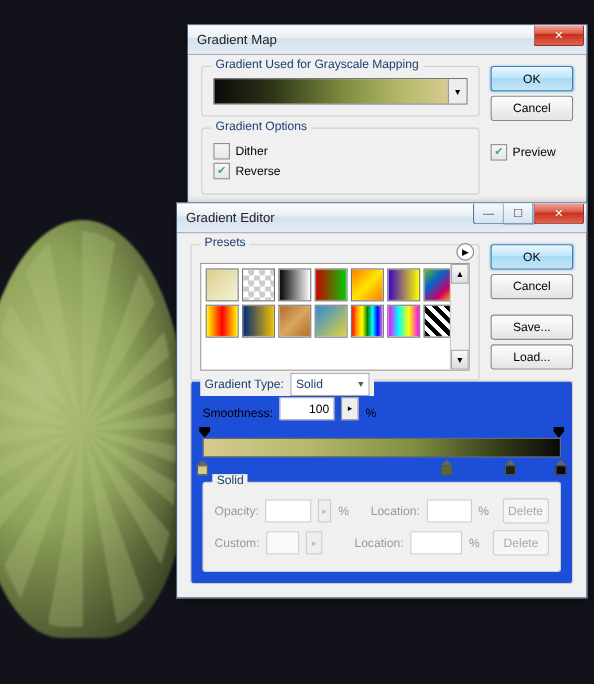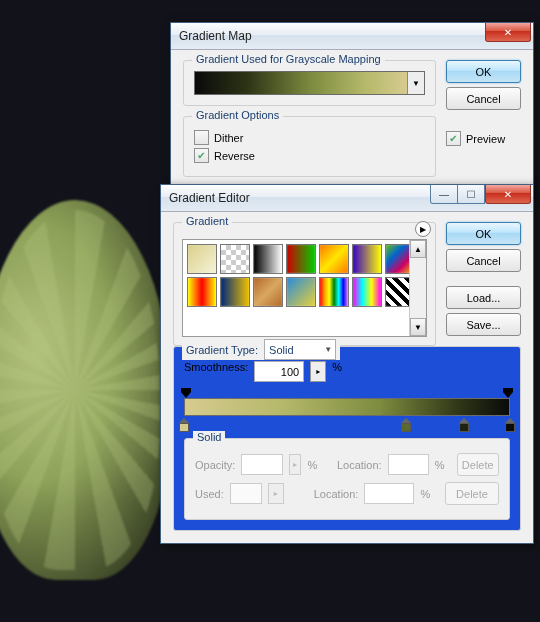--- a/index.html
+++ b/index.html
@@ -35,21 +35,21 @@
 .preset-scroll{background:#fff;border:1px solid #999;height:88px;padding:4px;display:flex;flex-wrap:wrap;gap:3px;align-content:flex-start;position:relative}
 .sw{width:28px;height:28px;border:1px solid #777;box-shadow:inset 0 0 1px #fff}
 .scrollbar{position:absolute;right:0;top:0;bottom:0;width:16px;background:#f0f0f0;border-left:1px solid #ccc;display:flex;flex-direction:column}
 .sb-btn{height:16px;background:linear-gradient(#fafafa,#ddd);border:1px solid #aaa;font-size:8px;display:flex;align-items:center;justify-content:center}
 .sb-track{flex:1}
 .play{position:absolute;right:4px;top:-2px;width:14px;height:14px;border:1px solid #888;border-radius:50%;background:#fff;font-size:8px;display:flex;align-items:center;justify-content:center}
 .namerow{display:flex;align-items:center;gap:8px;margin:14px 0 10px 0}
 .txtin{flex:1;height:19px;border:1px solid #abadb3;background:#fff;padding:0 4px;font-size:11px;display:flex;align-items:center}
 .gtype-grp{border:1px solid #cfcfcf;border-radius:3px;padding:14px 10px 10px 10px;position:relative;background:#1d4ed8}
 .gtype-grp .lbl{position:absolute;top:-8px;left:8px;background:#f0f0f0;padding:0 4px;color:#1a3e6e}
-.row{display:flex;align-items:flex-start;gap:6px;margin-bottom:8px}
+.row{display:flex;align-items:flex-end;gap:6px;margin-bottom:8px}
 .sel{height:19px;border:1px solid #abadb3;background:#fff;padding:0 16px 0 4px;position:relative;font-size:11px;display:flex;align-items:center;min-width:50px}
 .sel::after{content:"▼";position:absolute;right:3px;font-size:8px;color:#555}
 .numin{width:40px;height:19px;border:1px solid #abadb3;background:#fff;padding:0 4px;font-size:11px;display:flex;align-items:center;justify-content:flex-end}
 .spinbtn{width:14px;height:19px;border:1px solid #999;background:#eee;font-size:8px;display:flex;align-items:center;justify-content:center}
 .bigslider{position:relative;height:28px;margin:10px 0 18px 0}
 .bigslider .track{position:absolute;left:0;right:0;top:6px;height:16px;border:1px solid #6b6b6b}
 .ostop{position:absolute;top:-4px;width:10px;height:10px}
 .ostop .d{width:10px;height:10px;background:#000;clip-path:polygon(50% 100%,0 40%,0 0,100% 0,100% 40%)}
 .cstop{position:absolute;bottom:-12px;width:10px;height:14px}
 .cstop .tip{width:0;height:0;border-left:5px solid transparent;border-right:5px solid transparent;border-bottom:5px solid #666;margin:0 auto}
@@ -111,21 +111,21 @@
     <span class="t">Gradient Editor</span>
     <div class="winbtns">
       <div class="winbtn min">—</div>
       <div class="winbtn max">☐</div>
       <div class="winbtn close">✕</div>
     </div>
   </div>
   <div class="ed-body">
     <div class="ed-flex">
       <div class="presets-box">
-        <span class="lbl">Gradient</span>
+        <span class="lbl">Presets</span>
         <div class="play">▶</div>
         <div class="preset-scroll">
           <div id="swatches" style="display:flex;flex-wrap:wrap;gap:3px;width:228px">
               <div class="sw" style="background: linear-gradient(135deg, rgb(217, 207, 138), rgb(246, 243, 215));"></div>
               <div class="sw" style="background: repeating-conic-gradient(rgb(204, 204, 204) 0deg, rgb(204, 204, 204) 25%, rgb(255, 255, 255) 0deg, rgb(255, 255, 255) 50%) 0px 0px / 10px 10px;"></div>
               <div class="sw" style="background: linear-gradient(90deg, rgb(0, 0, 0), rgb(255, 255, 255));"></div>
               <div class="sw" style="background: linear-gradient(90deg, rgb(204, 0, 0), rgb(0, 204, 0));"></div>
               <div class="sw" style="background: linear-gradient(135deg, rgb(255, 122, 0), rgb(255, 230, 0), rgb(255, 122, 0));"></div>
               <div class="sw" style="background: linear-gradient(90deg, rgb(58, 0, 196), rgb(255, 255, 0));"></div>
               <div class="sw" style="background: linear-gradient(135deg, rgb(102, 187, 34), rgb(0, 102, 204), rgb(204, 0, 102), rgb(255, 204, 0));"></div>
@@ -141,22 +141,22 @@
             <div class="sb-btn">▲</div>
             <div class="sb-track"></div>
             <div class="sb-btn">▼</div>
           </div>
         </div>
       </div>
       <div class="rightcol">
         <div class="btn primary">OK</div>
         <div class="btn">Cancel</div>
         <div style="height:6px"></div>
+        <div class="btn">Save...</div>
         <div class="btn">Load...</div>
-        <div class="btn">Save...</div>
       </div>
     </div>
 
 
     <div class="gtype-grp">
       <span class="lbl" style="color:#1a3e6e"><span>Gradient Type:</span>&nbsp;&nbsp;<span class="sel" style="display:inline-flex">
             <span>Solid</span>
           </span></span>
       <div class="row">
         <span>Smoothness:</span>
@@ -203,21 +203,21 @@
           <div class="spinbtn">▸</div>
           <span>%</span>
           <span style="width:10px"></span>
           <span>Location:</span>
           <div class="numin"></div>
           <span>%</span>
           <div style="flex:1"></div>
           <div class="btn dis" style="width:52px">Delete</div>
         </div>
         <div class="stoprow">
-          <span>Used:</span>
+          <span>Custom:</span>
           <div class="colorwell"></div>
           <div class="spinbtn">▸</div>
           <span style="width:18px"></span>
           <span>Location:</span>
           <div class="numin"></div>
           <span>%</span>
           <div style="flex:1"></div>
           <div class="btn dis" style="width:52px">Delete</div>
         </div>
       </div>

